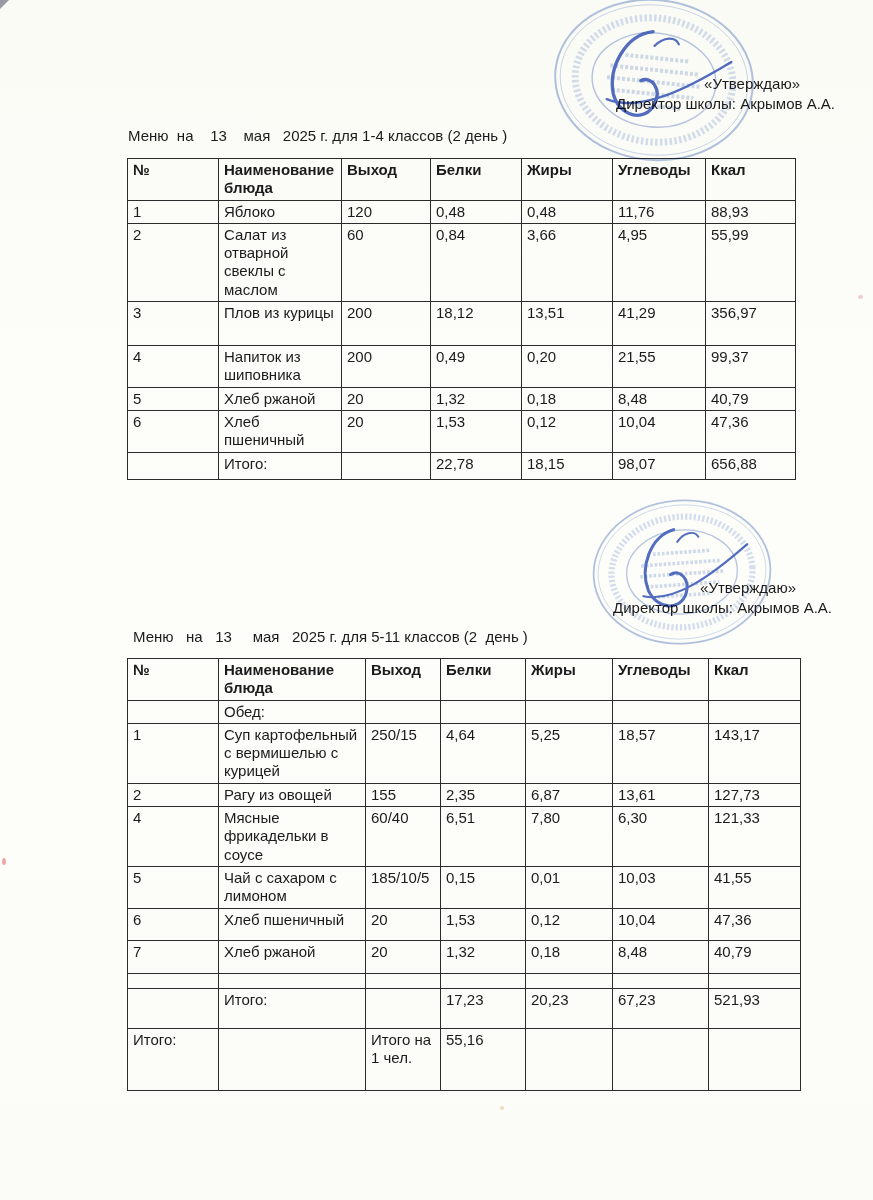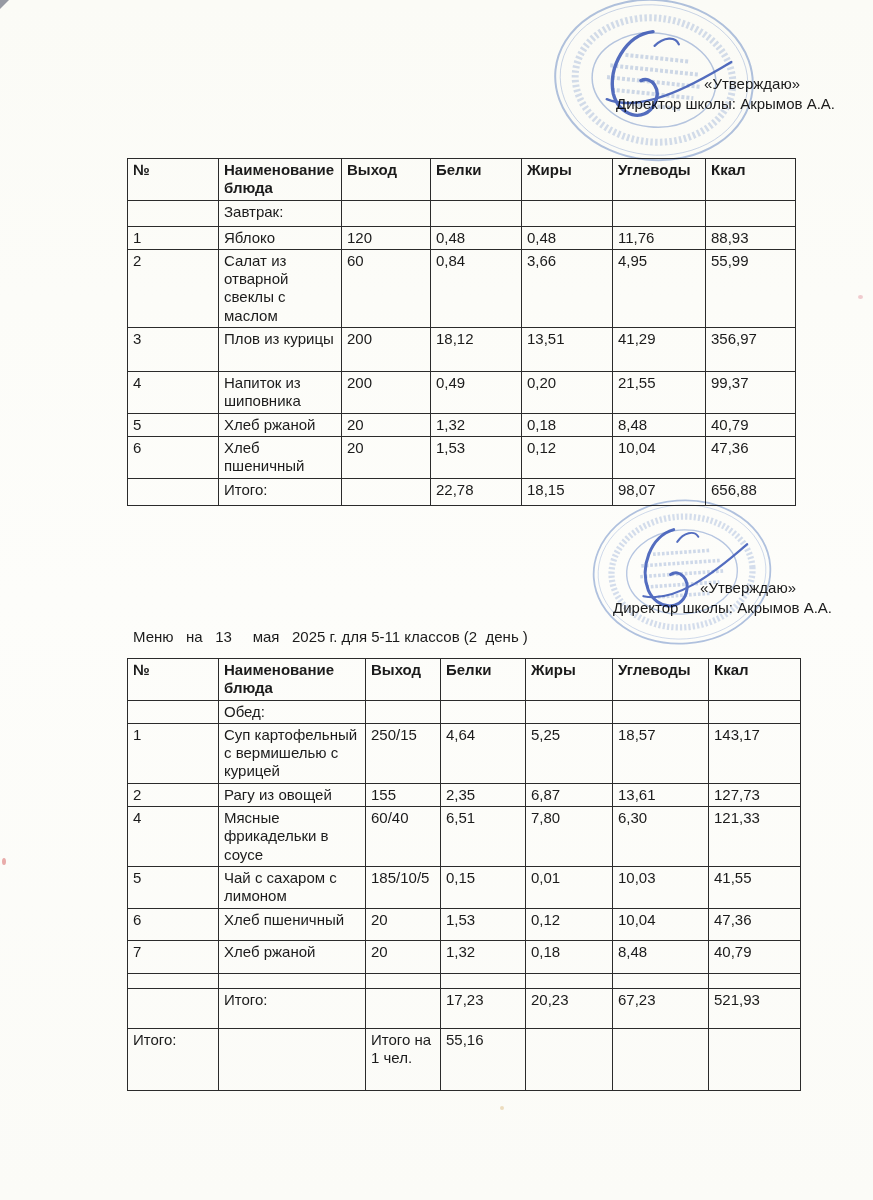--- a/index.html
+++ b/index.html
@@ -57,20 +57,21 @@
       <g stroke="#2b4bb6" fill="none" stroke-linecap="round" opacity="0.92">
         <path d="M97,36 C70,42 56,76 64,102 C72,124 98,128 106,108 C112,92 100,80 90,86" stroke-width="3.4"></path>
         <path d="M58,108 C92,118 136,90 178,58" stroke-width="2.4"></path>
         <path d="M100,50 C108,40 120,38 124,46" stroke-width="2.2"></path>
       </g>
     </svg>
   </div>
 
   <div class="txt approve" style="right:73px;top:63px;">«Утверждаю»</div>
   <div class="txt" style="right:38px;top:95px;">Директор школы: Акрымов А.А.</div>
+  <div class="txt menu-title" style="left:128px;top:127px;">Меню  на    13    мая   2025 г. для 1-4 классов (2 день )</div>
 
   <table class="menu" style="left:127px;top:158px;width:668px;">
     <colgroup>
       <col style="width:91px">
         <col style="width:123px">
         <col style="width:89px">
         <col style="width:91px">
         <col style="width:91px">
         <col style="width:93px">
         <col style="width:90px">
@@ -78,29 +79,20 @@
     <tbody>
         <tr style="height:36px">
       <th>№</th>
       <th>Наименование блюда</th>
       <th>Выход</th>
       <th>Белки</th>
       <th>Жиры</th>
       <th>Углеводы</th>
       <th>Ккал</th>
     </tr>
-    <tr style="height:26px">
-      <td></td>
-      <td>Завтрак:</td>
-      <td></td>
-      <td></td>
-      <td></td>
-      <td></td>
-      <td></td>
-    </tr>
     <tr style="height:23px">
       <td>1</td>
       <td>Яблоко</td>
       <td>120</td>
       <td>0,48</td>
       <td>0,48</td>
       <td>11,76</td>
       <td>88,93</td>
     </tr>
     <tr style="height:70px">

